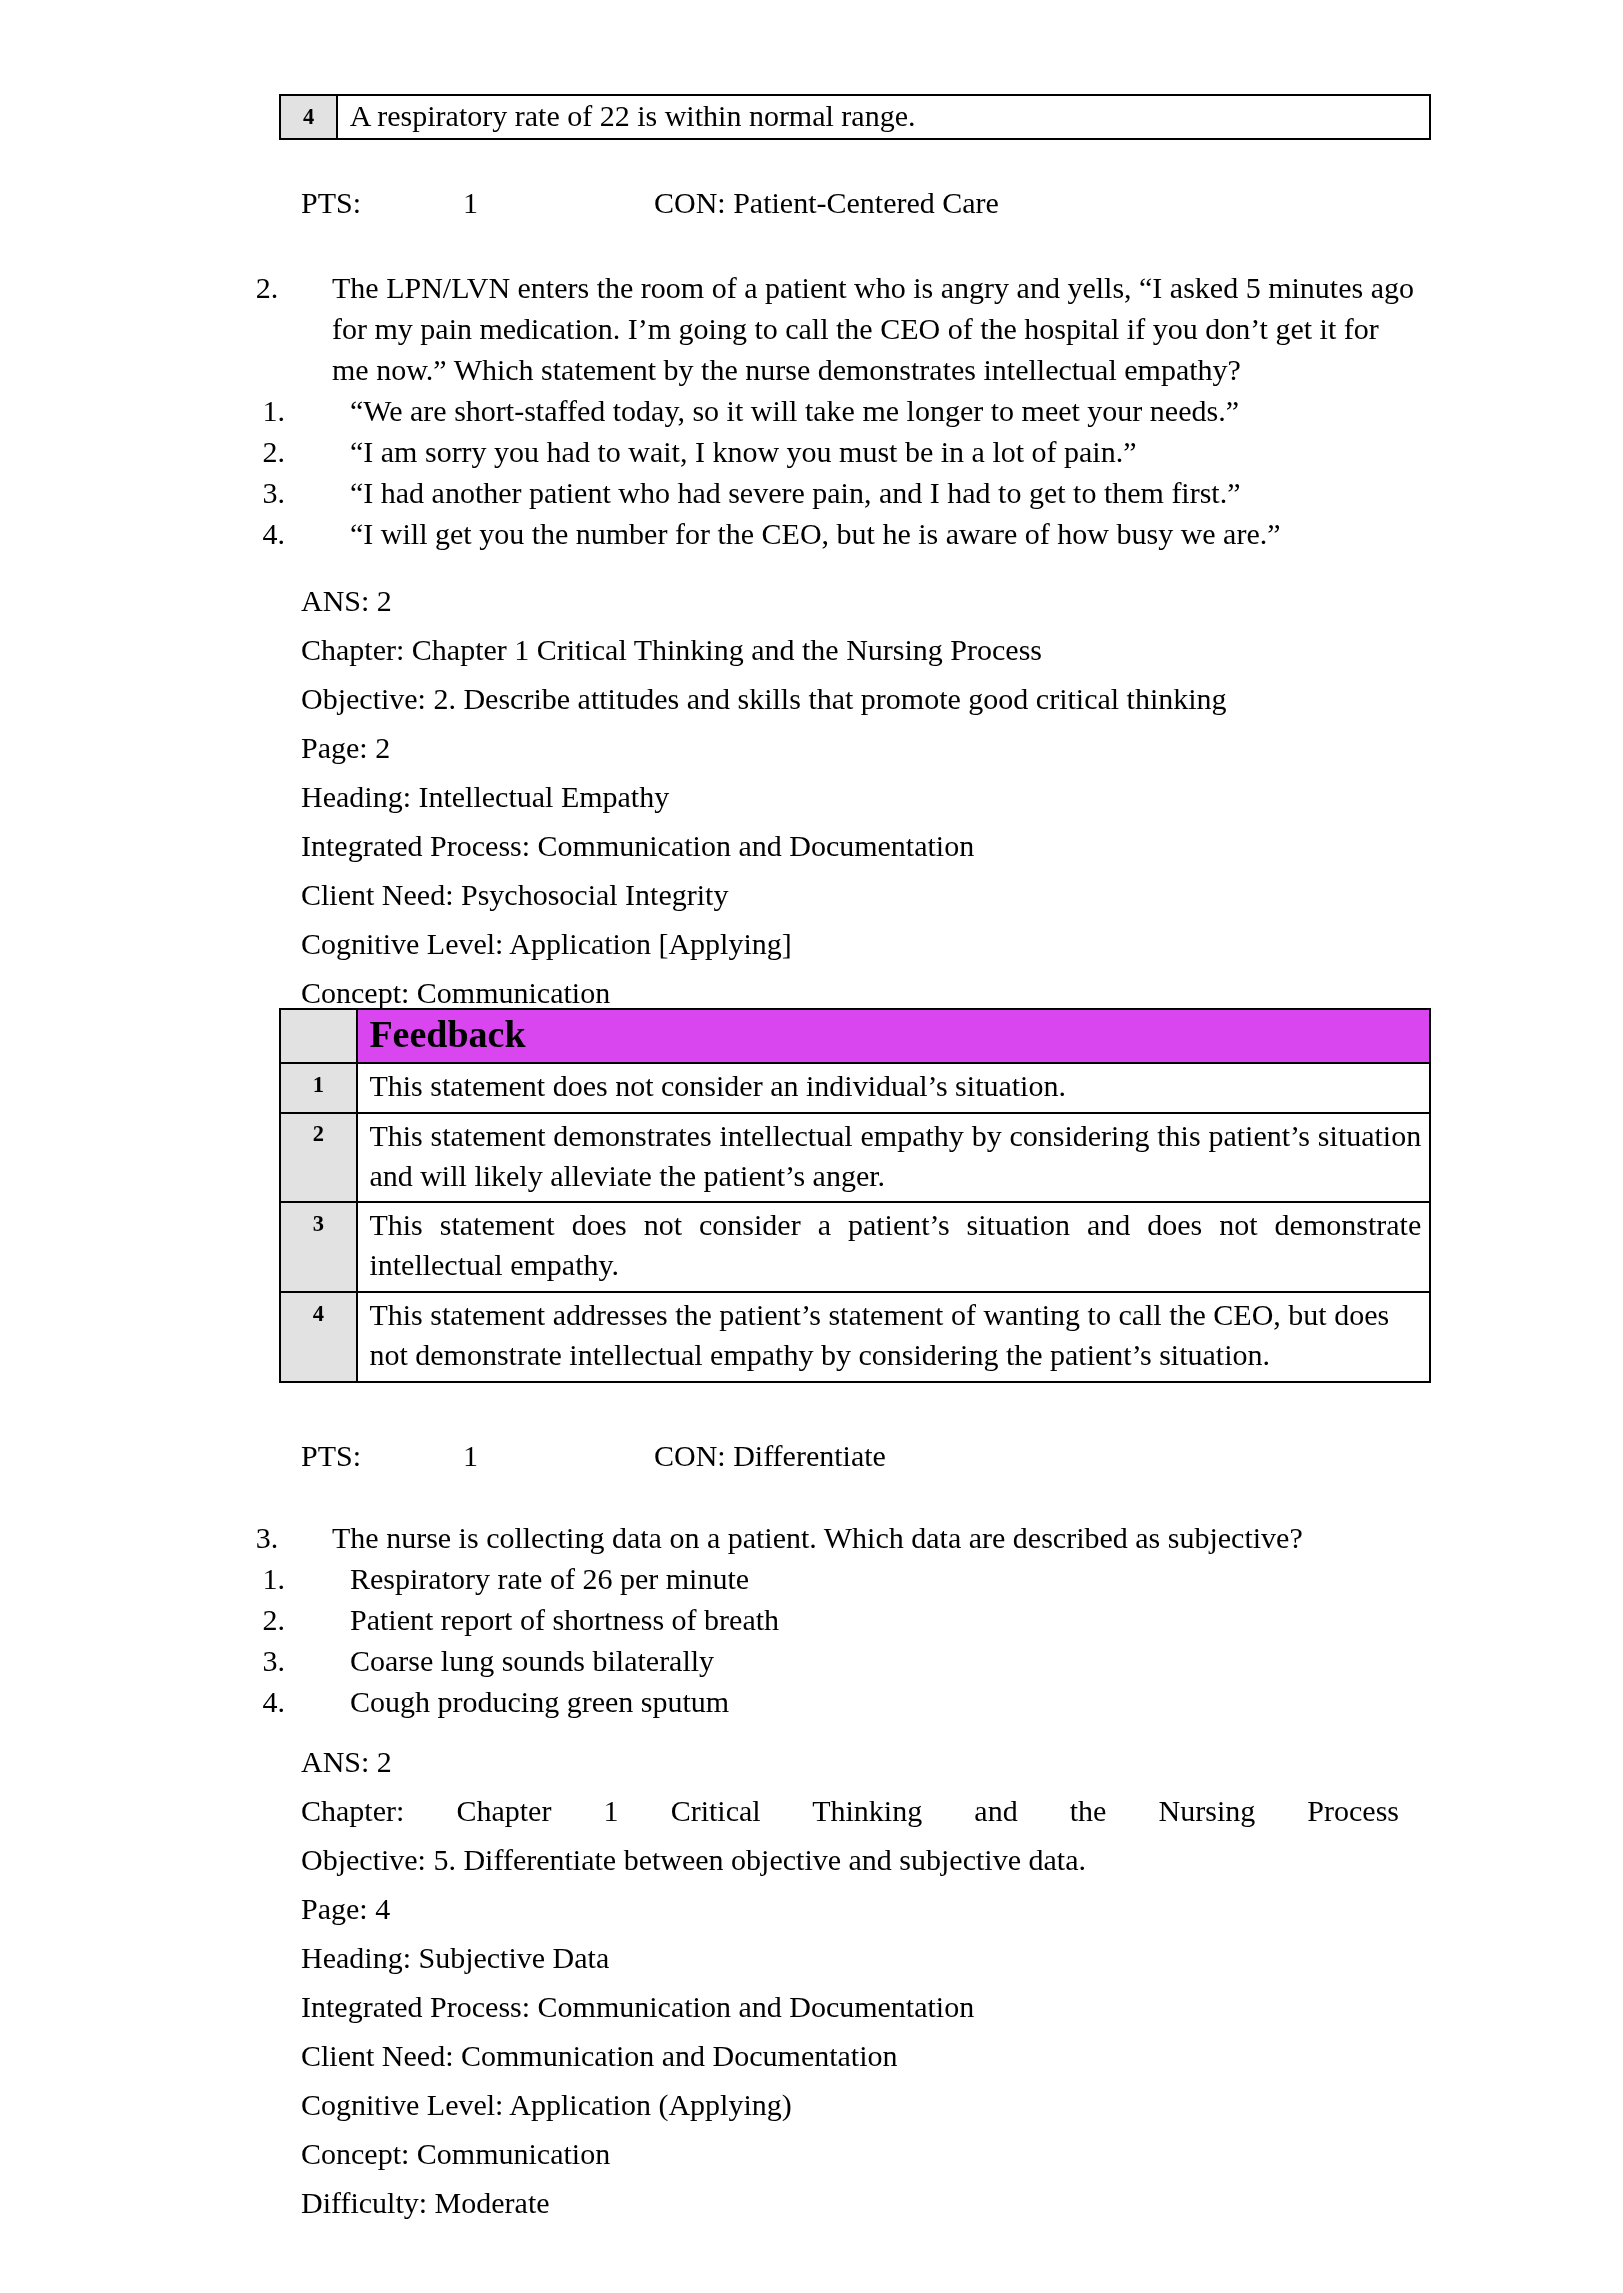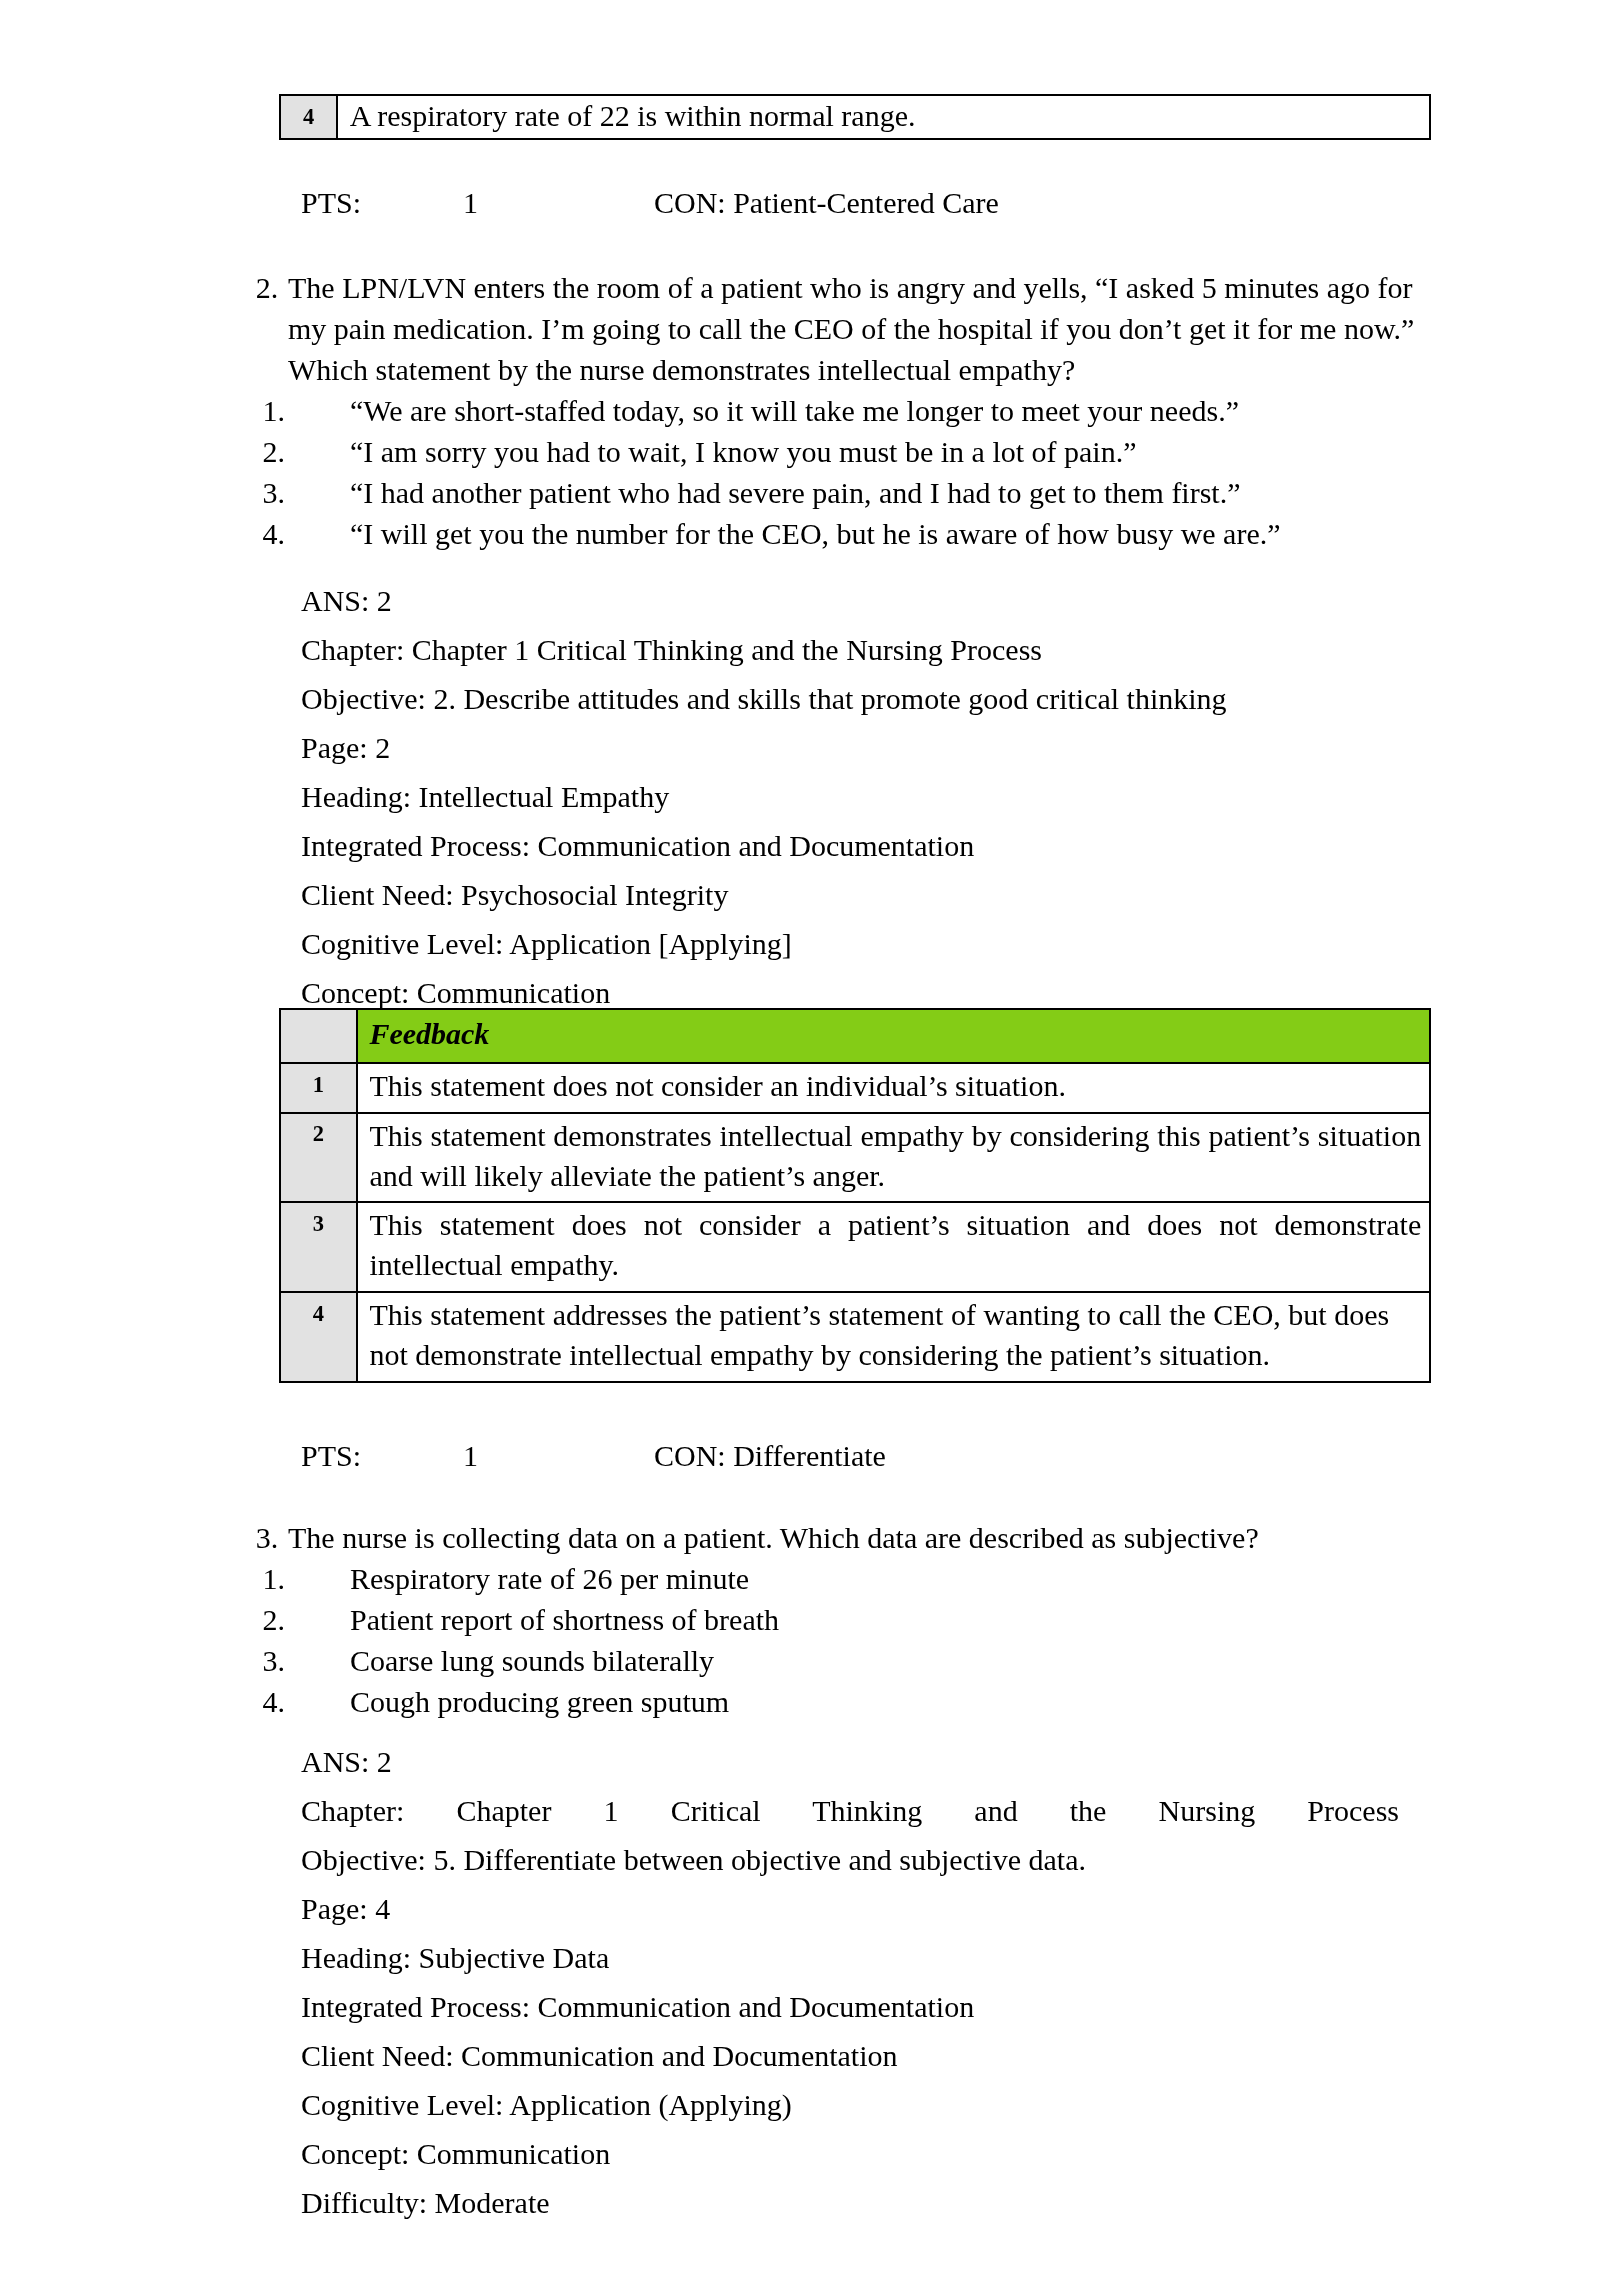--- a/index.html
+++ b/index.html
@@ -57,25 +57,24 @@
     padding: 3.9px 0 3.9px 0;
     text-align: center;
     vertical-align: top;
   }
   .tbl th.hdr-num {
     width: 55px;
     background: #e2e2e2;
     border-bottom: 2px solid #000;
   }
   .tbl th.hdr-label {
-    background: #84cc16;
+    background: #d946ef;
     font-weight: bold;
-    font-size: 30px;
+    font-size: 38px;
     padding: 3.9px 9.8px 7.8px 11.8px;
-    font-style: italic;
   }
   .tbl td.body {
     text-align: justify;
     padding-left: 11.8px;
     padding-right: 7.8px;
   }
   .tbl td.body.nojust { text-align: left; }
 
   
   .abs { position: absolute; }
@@ -93,20 +92,21 @@
   }
   .qnum {
     width: 43px;
     flex: 0 0 43px;
     text-align: right;
     padding-right: 9.8px;
     box-sizing: border-box;
   }
   .qtext {
     flex: 1 1 auto;
+    margin-left: 44px;
   }
 
   .opt-list { margin: 0; padding: 0; list-style: none; }
   .opt-row { display: flex; }
   .opt-num {
     width: 61px;
     flex: 0 0 61px;
     text-align: left;
     padding-left: 17.6px;
     box-sizing: border-box;

